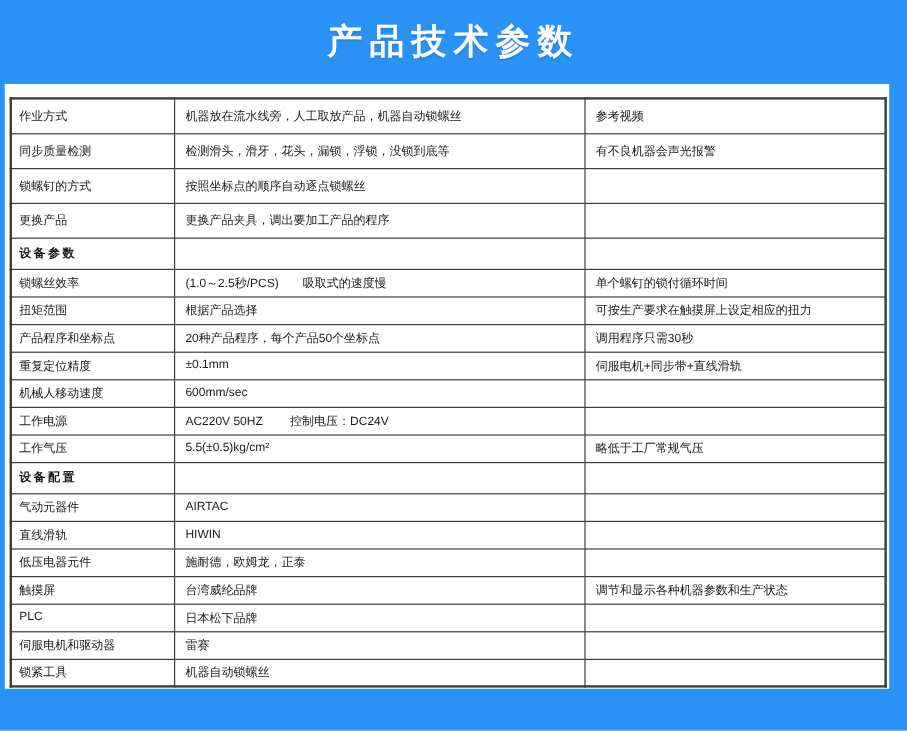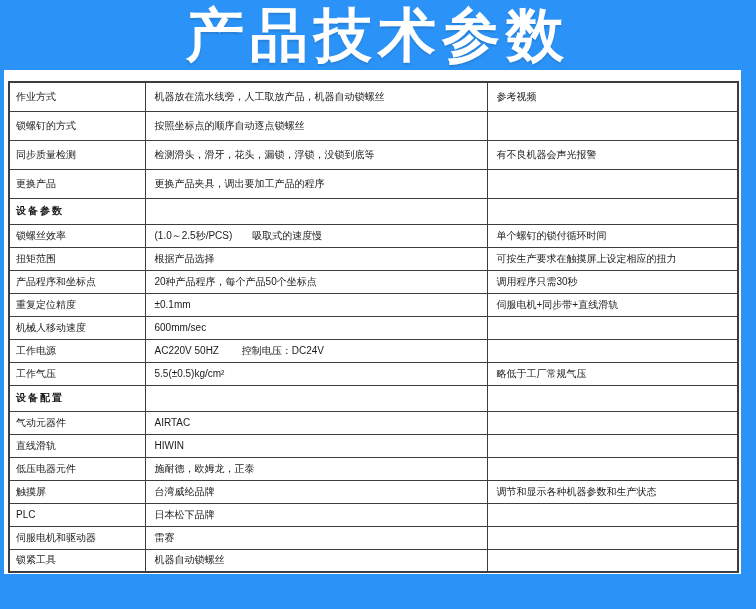--- a/index.html
+++ b/index.html
@@ -17,21 +17,21 @@
     position: absolute;
     left: 0; top: 0;
     width: 756px;
     height: 70px;
     display: flex;
     align-items: center;
     justify-content: center;
   }
   .banner h1 {
     color: #ffffff;
-    font-size: 58px;
+    font-size: 29px;
     font-weight: 900;
     letter-spacing: 6px;
     line-height: 70px;
     text-shadow: 0 2px 2px rgba(0,0,0,0.12);
     white-space: nowrap;
   }
 
   .panel {
     position: absolute;
     left: 4px;
@@ -91,30 +91,30 @@
         <col class="col2">
         <col class="col3">
       </colgroup>
       <tbody>
           <tr class="tall">
             <td class="c1">作业方式</td>
             <td class="c2">机器放在流水线旁，人工取放产品，机器自动锁螺丝</td>
             <td class="c3">参考视频</td>
           </tr>
           <tr class="tall">
-            <td class="c1">锁螺钉的方式</td>
-            <td class="c2">按照坐标点的顺序自动逐点锁螺丝</td>
-            <td class="c3"></td>
-          </tr>
-          <tr class="tall">
             <td class="c1">同步质量检测</td>
             <td class="c2"> 检测滑头，滑牙，花头，漏锁，浮锁，没锁到底等</td>
             <td class="c3">有不良机器会声光报警</td>
           </tr>
           <tr class="tall">
+            <td class="c1">锁螺钉的方式</td>
+            <td class="c2">按照坐标点的顺序自动逐点锁螺丝</td>
+            <td class="c3"></td>
+          </tr>
+          <tr class="tall">
             <td class="c1">更换产品</td>
             <td class="c2">更换产品夹具，调出要加工产品的程序</td>
             <td class="c3"></td>
           </tr>
           <tr class="section-row">
             <td class="c1 section-label">设备参数</td>
             <td class="c2"></td>
             <td class="c3"></td>
           </tr>
           <tr class="">

